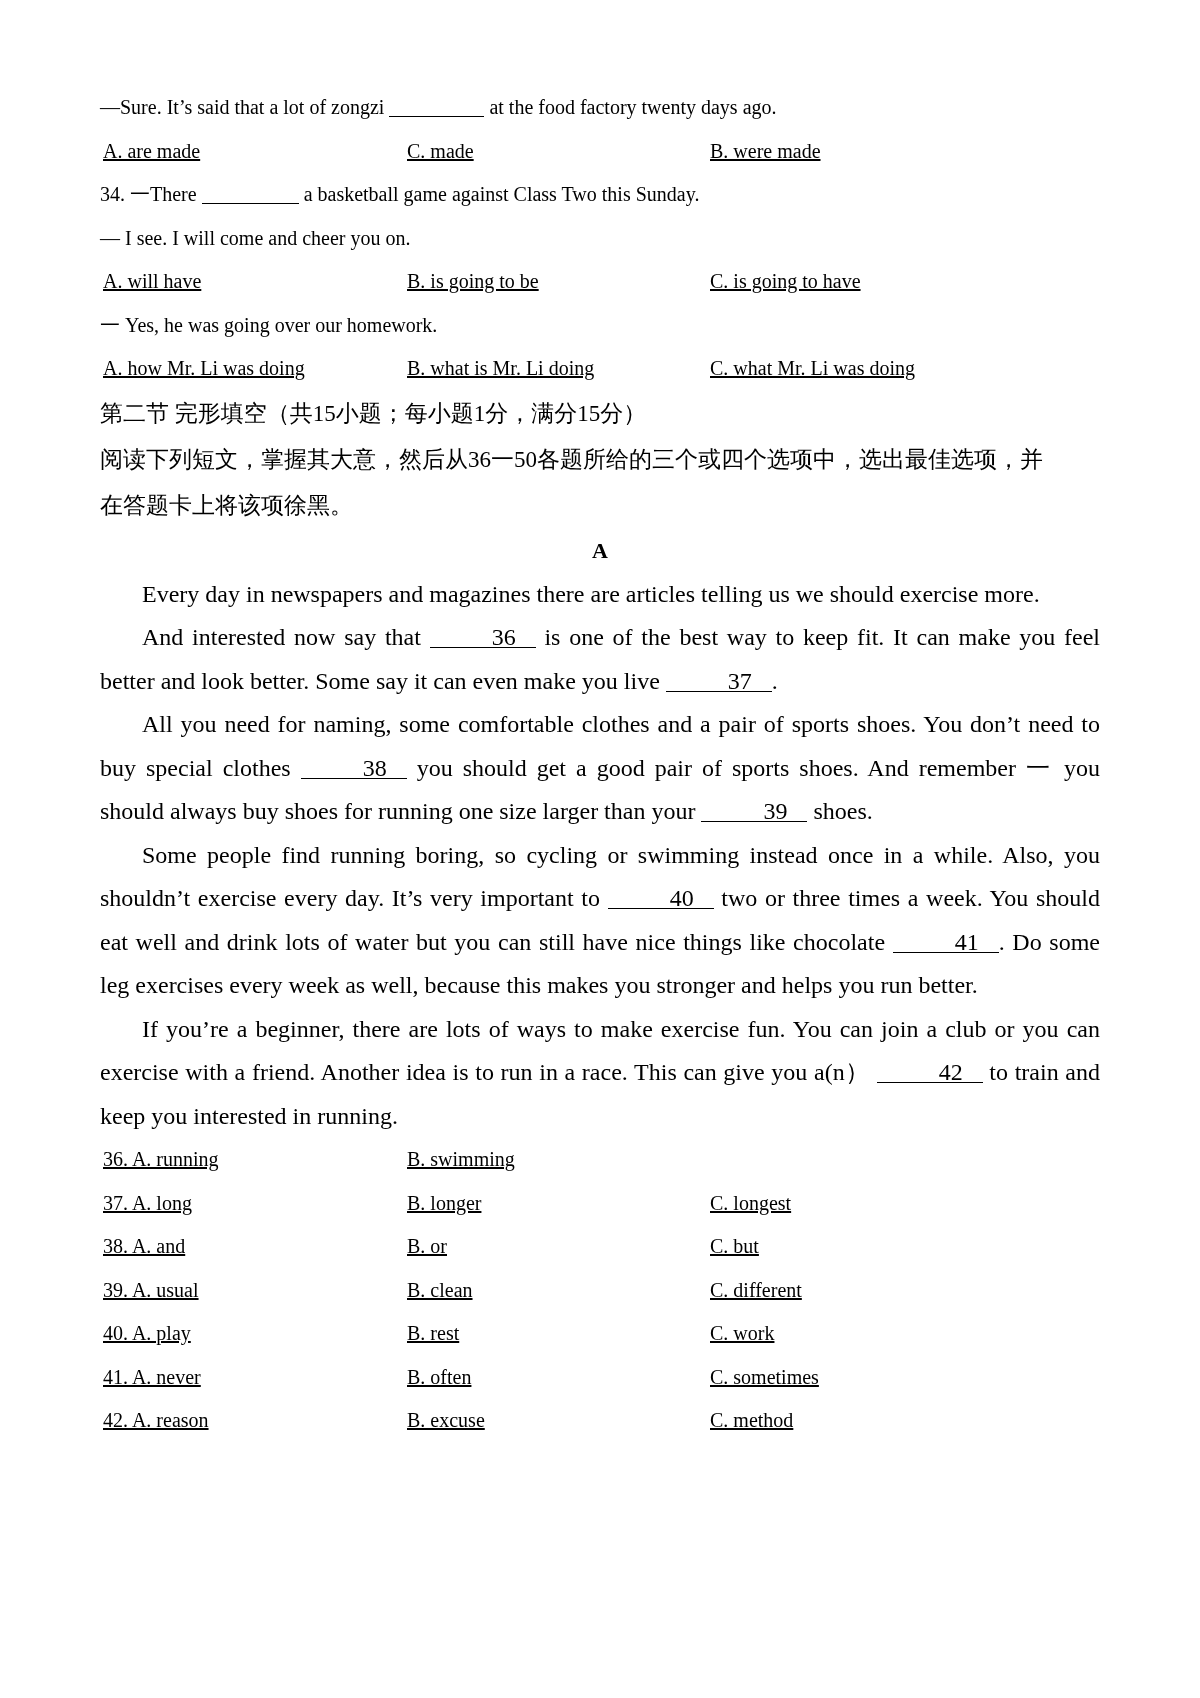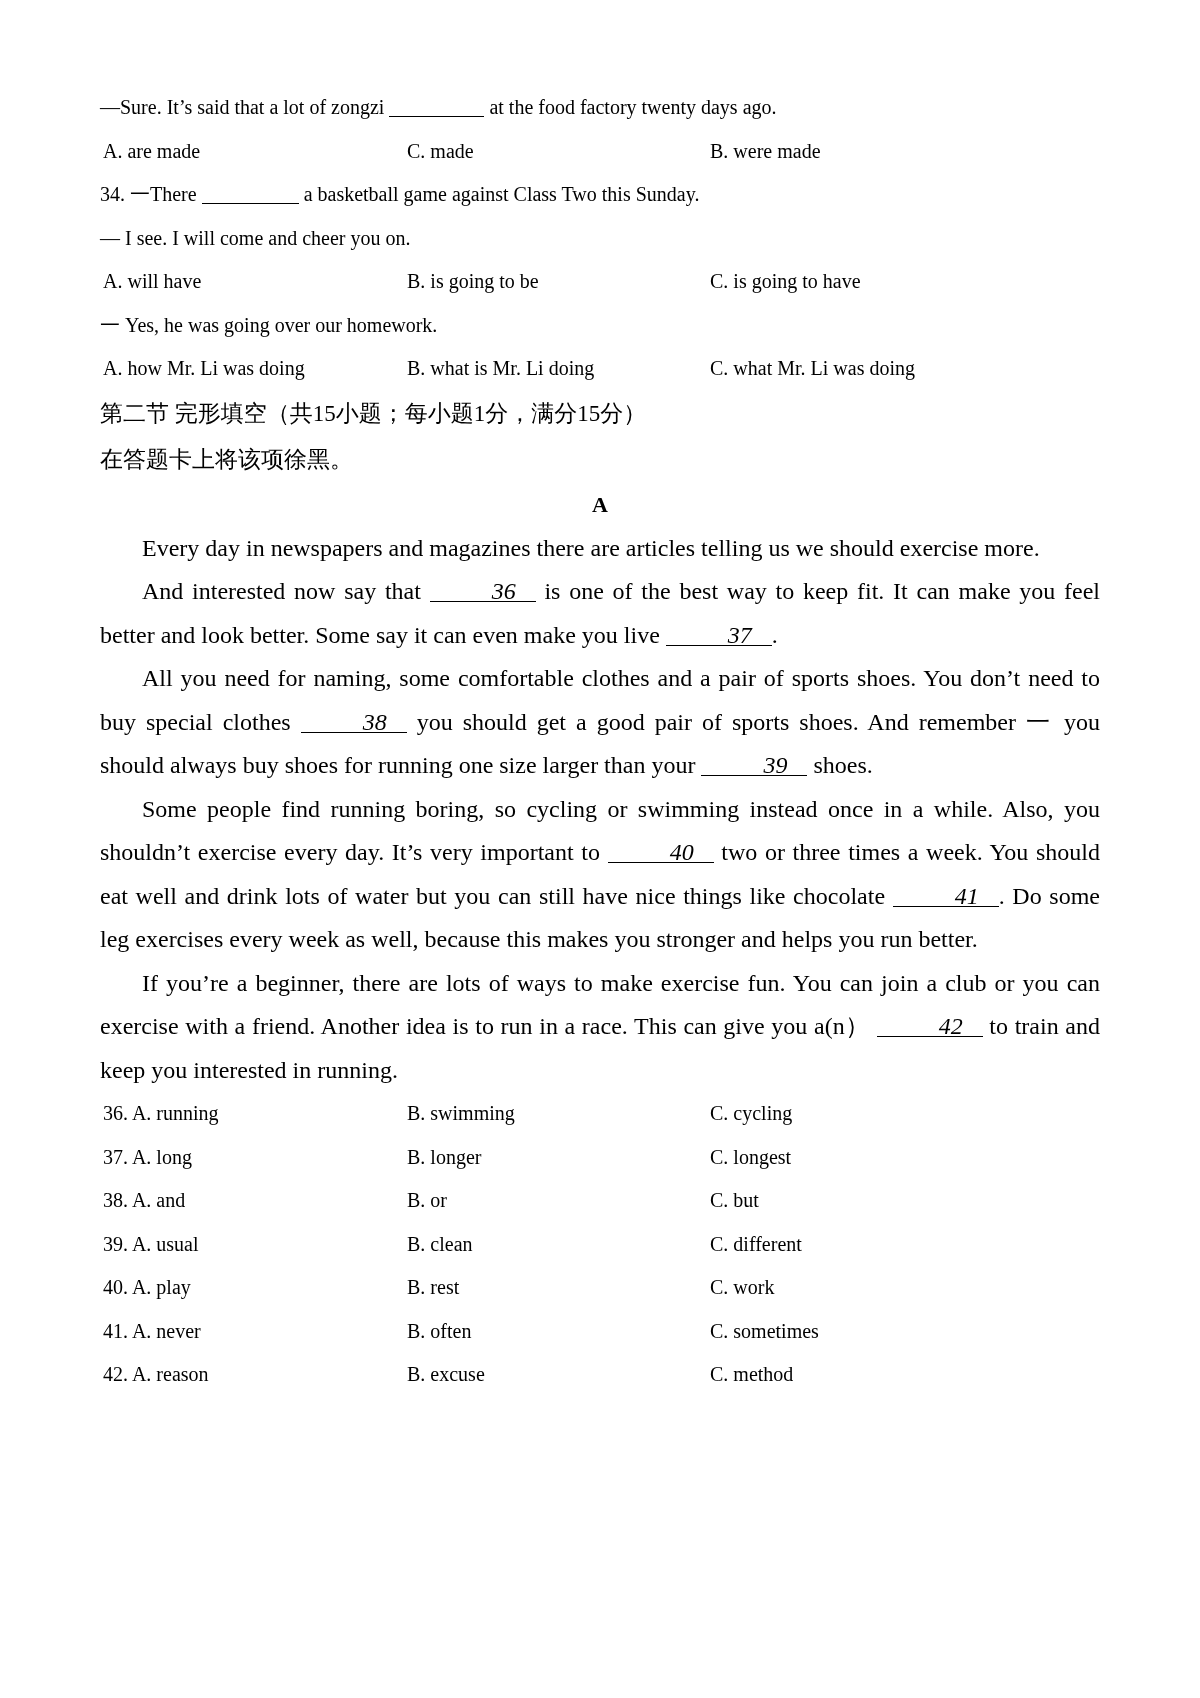--- a/index.html
+++ b/index.html
@@ -27,21 +27,21 @@
     text-indent:42px;
     margin:0;
   }
   .opt-row{
     display:grid;
     grid-template-columns:304px 303px 1fr;
     font-size:20px;
     line-height:43.5px;
     padding-left:3px;
   }
-  .cell{white-space:nowrap;}
+  .cell{white-space:nowrap;text-decoration:underline;}
   .heading{
     font-size:23px;
     font-weight:400;
     line-height:46px;
     white-space:nowrap;
   }
   .center-label{
     font-size:22px;
     font-weight:700;
     text-align:center;
@@ -51,21 +51,20 @@
     display:inline-block;
     height:3px;
     vertical-align:-3px;
     border-bottom:1.5px solid #000;
   }
   .nblank{
     display:inline-block;
     padding:0 20px;
     line-height:20px;
     border-bottom:1.5px solid #000;
-    font-style:italic;
   }
 </style>
 </head>
 <body>
 
 <div class="page">
   <div class="content">
 
     <div class="line"><span>—Sure. It’s said that a lot of zongzi </span><span class="blank" style="width: 95px;"></span><span> at the food factory twenty days ago.</span></div>
     <div class="opt-row">
@@ -83,37 +82,37 @@
       </div>
 
     <div class="line">一 Yes, he was going over our homework.</div>
     <div class="opt-row">
         <span class="cell">A. how Mr. Li was doing</span>
         <span class="cell">B. what is Mr. Li doing</span>
         <span class="cell">C. what Mr. Li was doing</span>
       </div>
 
     <div class="heading">第二节 完形填空（共15小题；每小题1分，满分15分）</div>
+    <div class="heading">阅读下列短文，掌握其大意，然后从36一50各题所给的三个或四个选项中，选出最佳选项，并</div>
     <div class="heading">在答题卡上将该项徐黑。</div>
 
     <div class="center-label">A</div>
 
     <div>
         <div class="para"><span>Every day in newspapers and magazines there are articles telling us we should exercise more.</span></div>
         <div class="para"><span>And interested now say that </span><span class="nblank">36</span><span> is one of the best way to keep fit. It can make you feel better and look better. Some say it can even make you live </span><span class="nblank">37</span><span>.</span></div>
         <div class="para"><span>All you need for naming, some comfortable clothes and a pair of sports shoes. You don’t need to buy special clothes </span><span class="nblank">38</span><span> you should get a good pair of sports shoes. And remember 一 you should always buy shoes for running one size larger than your </span><span class="nblank">39</span><span> shoes.</span></div>
         <div class="para"><span>Some people find running boring, so cycling or swimming instead once in a while. Also, you shouldn’t exercise every day. It’s very important to </span><span class="nblank">40</span><span> two or three times a week. You should eat well and drink lots of water but you can still have nice things like chocolate </span><span class="nblank">41</span><span>. Do some leg exercises every week as well, because this makes you stronger and helps you run better.</span></div>
         <div class="para"><span>If you’re a beginner, there are lots of ways to make exercise fun. You can join a club or you can exercise with a friend. Another idea is to run in a race. This can give you a(n） </span><span class="nblank">42</span><span> to train and keep you interested in running.</span></div>
       </div>
 
     <div>
         <div class="opt-row">
           <span class="cell">36. A. running</span>
           <span class="cell">B. swimming</span>
-          <span class="cell">C. cycling</span>
         </div>
         <div class="opt-row">
           <span class="cell">37. A. long</span>
           <span class="cell">B. longer</span>
           <span class="cell">C. longest</span>
         </div>
         <div class="opt-row">
           <span class="cell">38. A. and</span>
           <span class="cell">B. or</span>
           <span class="cell">C. but</span>

